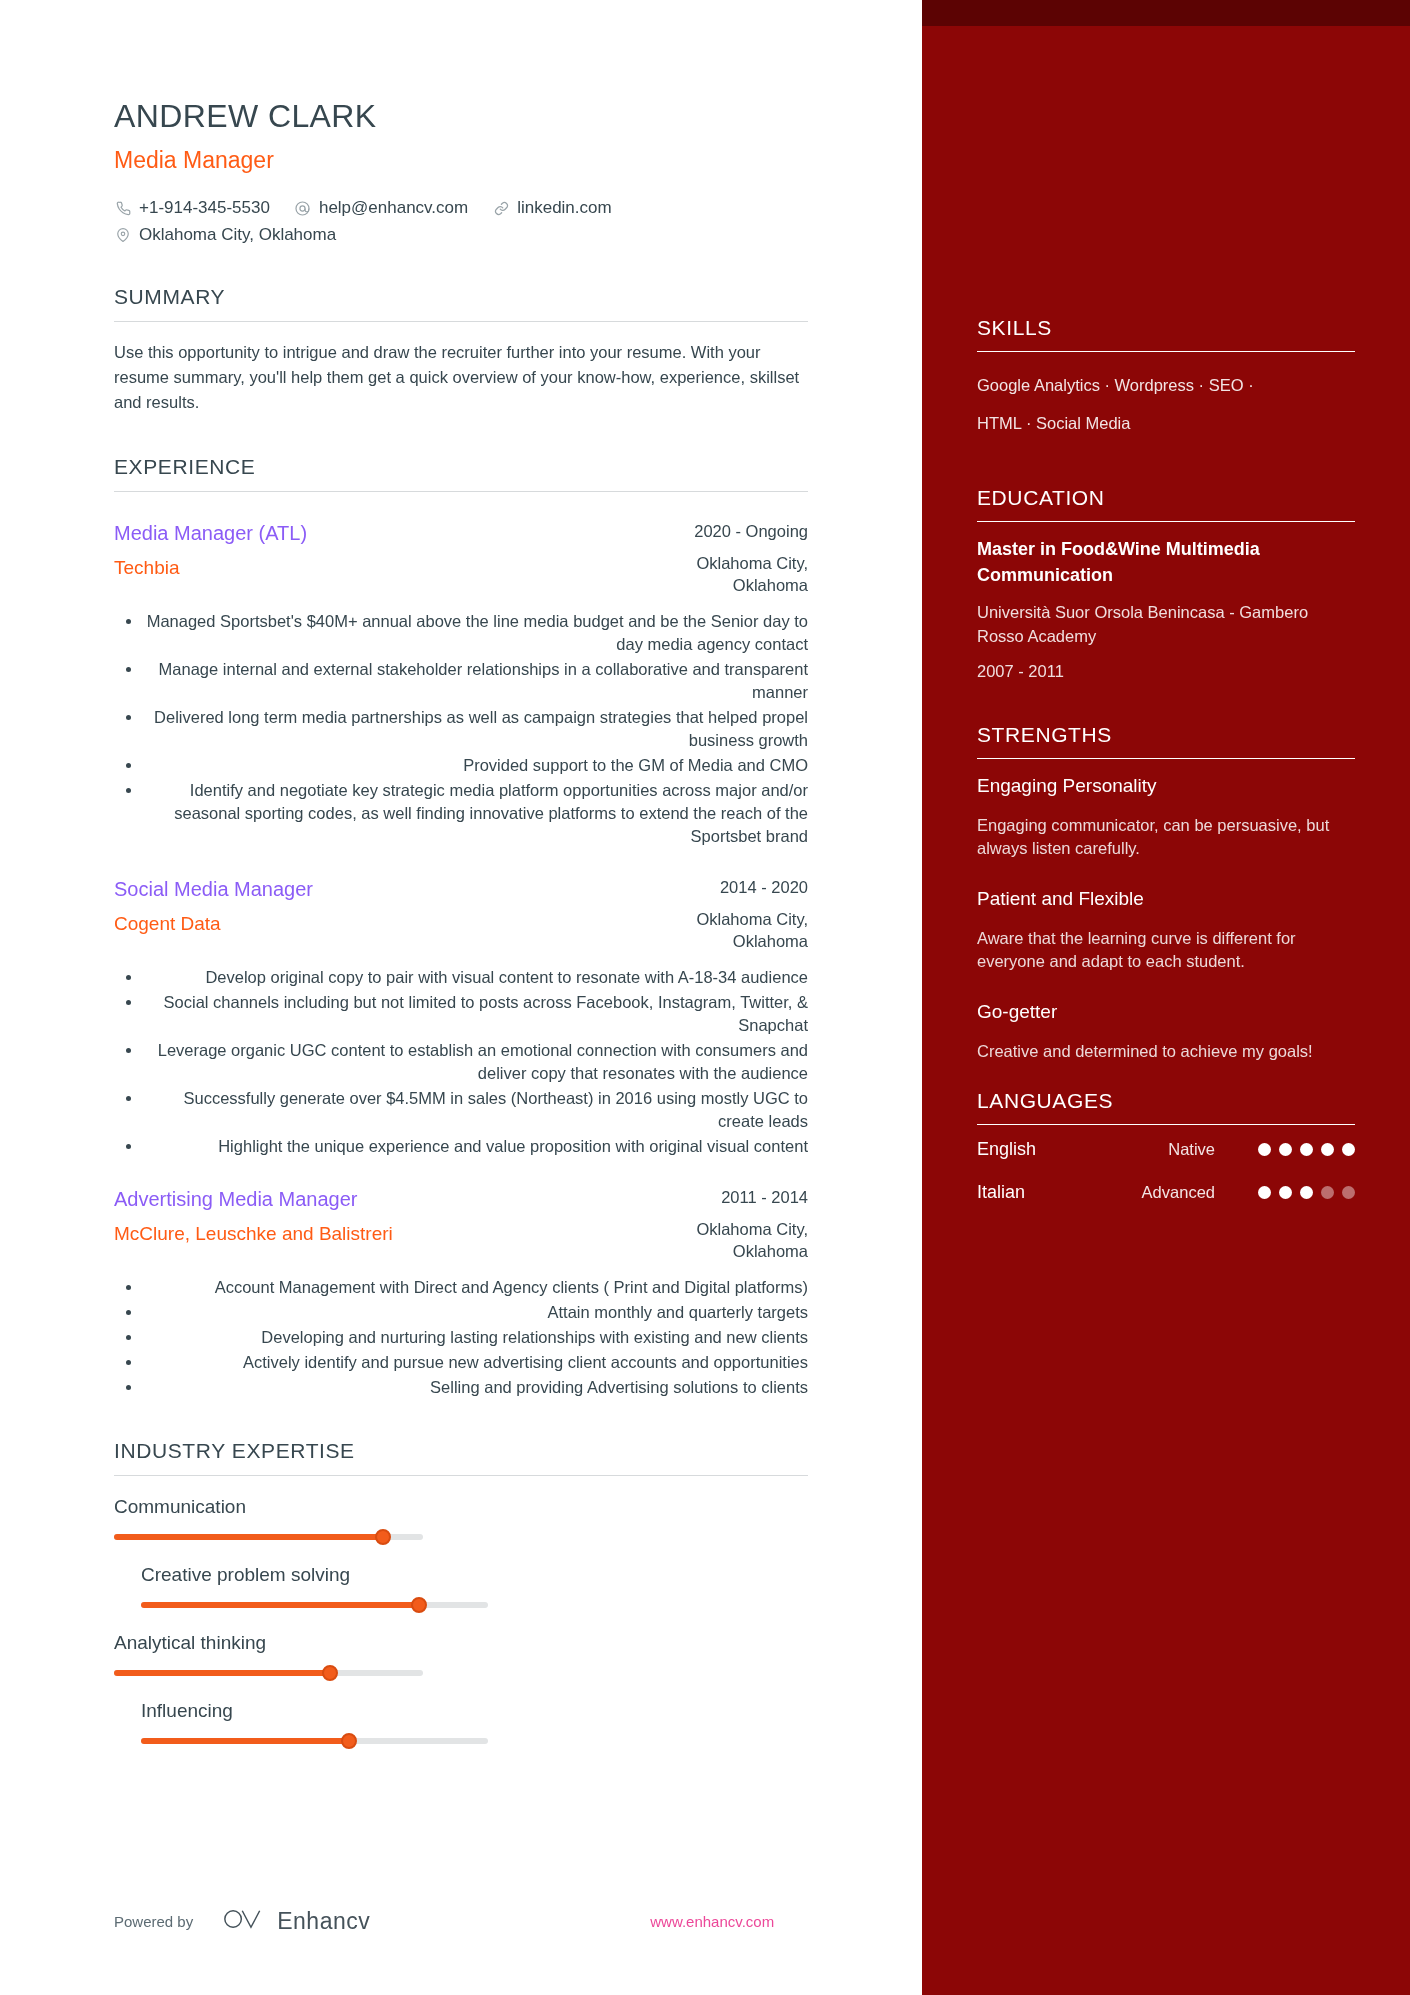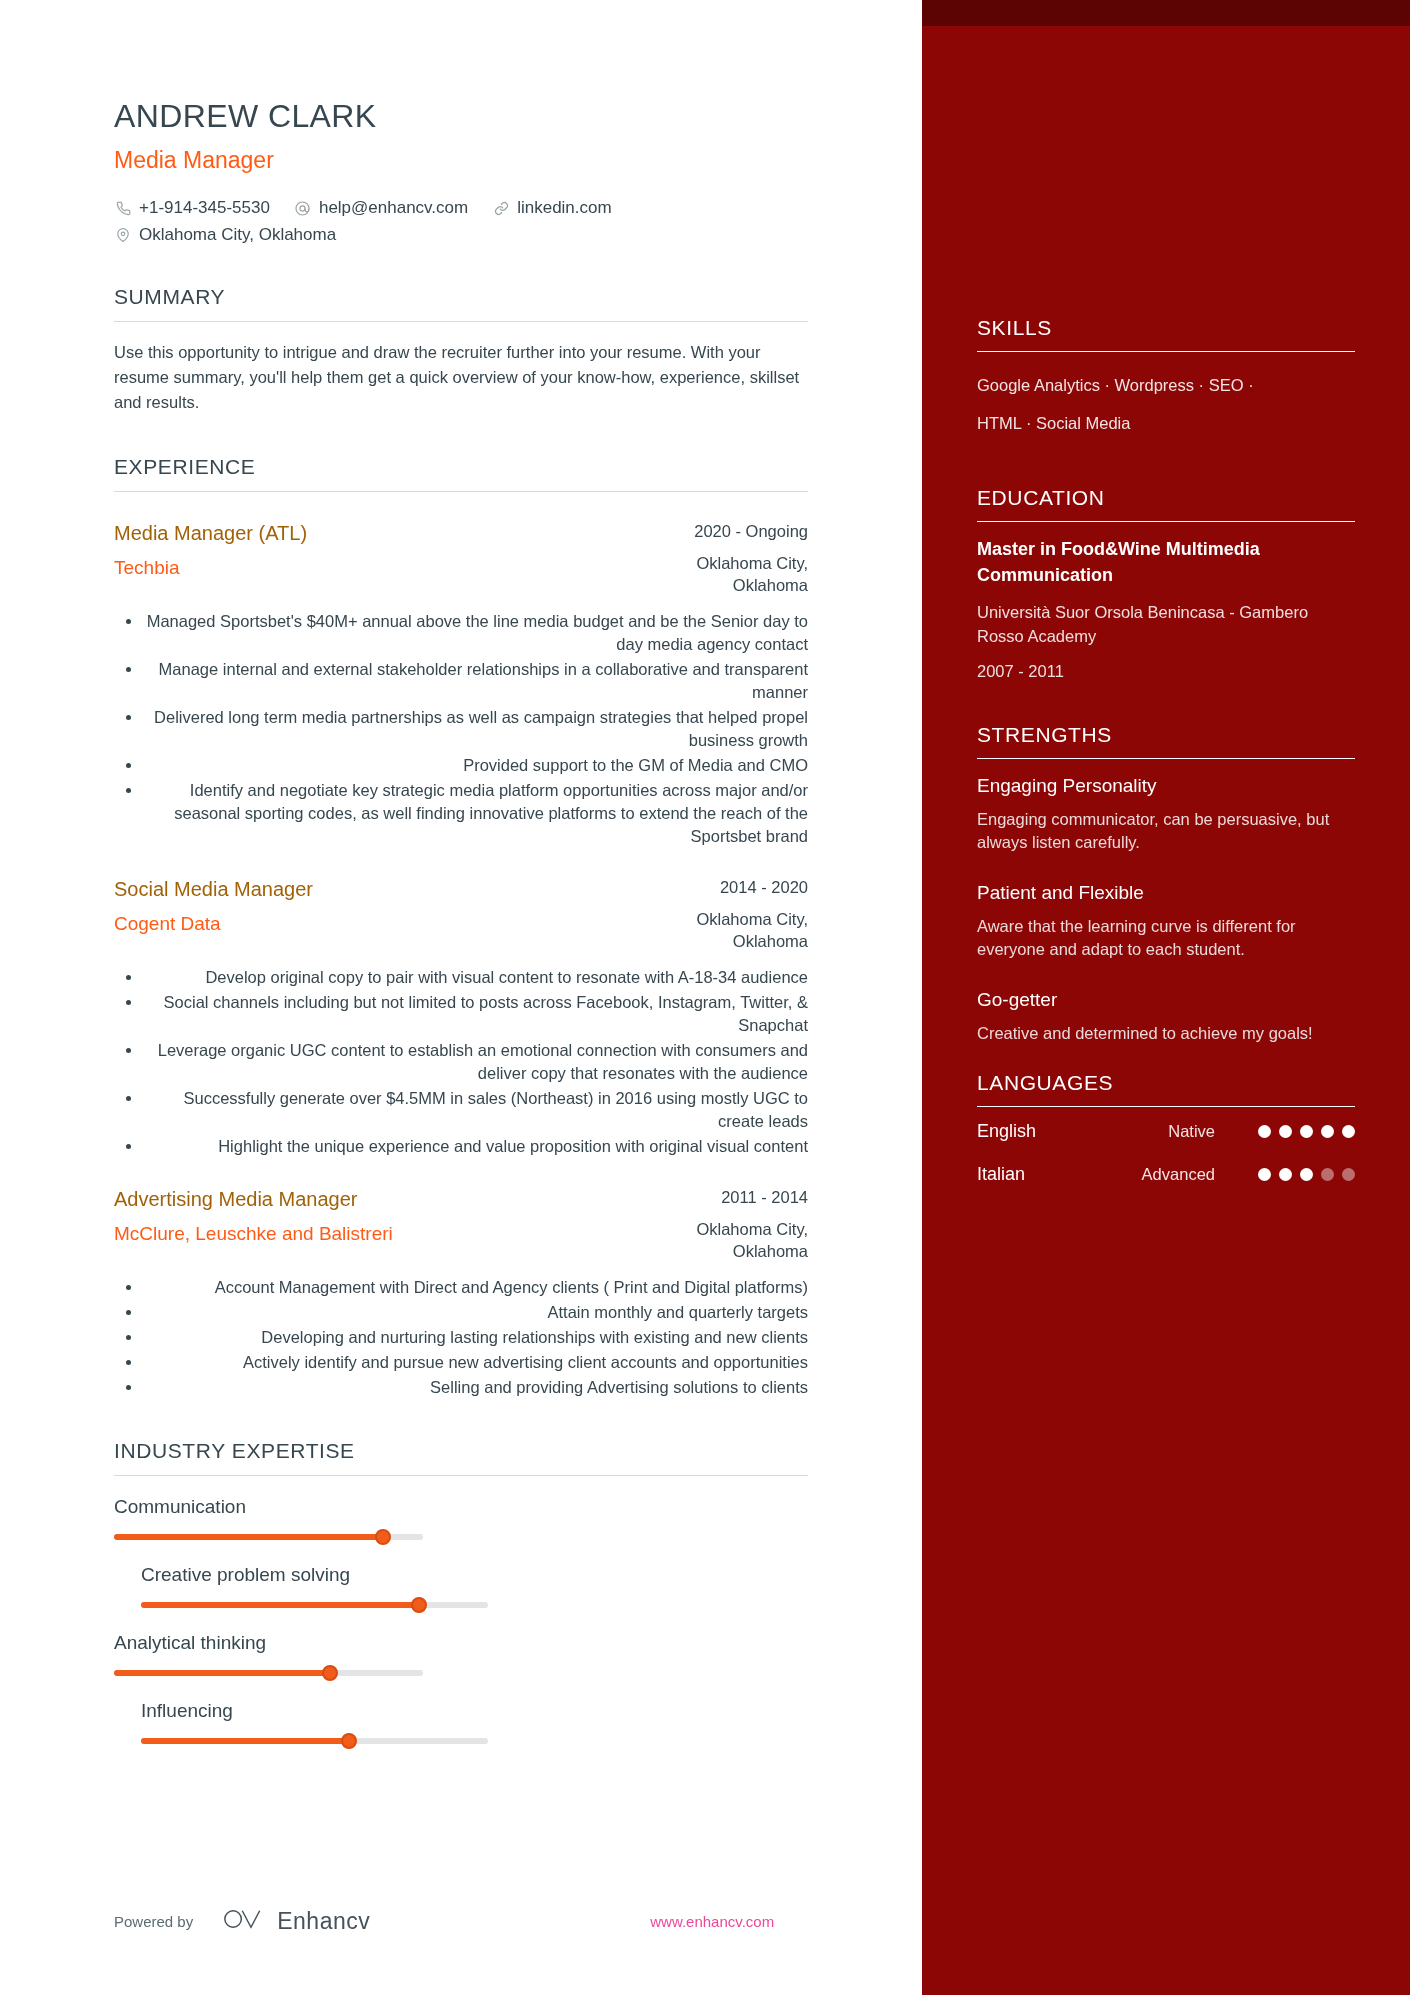--- a/index.html
+++ b/index.html
@@ -71,21 +71,21 @@
   .strength { margin-bottom: 26px; }
   .strength-title {
     color: #ffffff;
     font-size: 19px;
     line-height: 26px;
   }
   .strength-desc {
     color: #ecd9d9;
     font-size: 16.5px;
     line-height: 23px;
-    margin-top: 9px;
+    margin-top: 15px;
   }
 
   .lang-row {
     display: flex;
     align-items: center;
     margin-bottom: 22px;
   }
   .lang-name {
     color: #ffffff;
     font-size: 18px;
@@ -157,21 +157,21 @@
   .summary-text {
     color: #37474f;
     font-size: 16.5px;
     line-height: 25px;
     margin-top: 18px;
   }
 
   .exp-entry { margin-top: 26px; }
   .exp-top { display: flex; justify-content: space-between; align-items: flex-start; }
   .exp-left { flex: 1; padding-right: 24px; }
-  .exp-role { color: #a16207; font-size: 20px; line-height: 30px; }
+  .exp-role { color: #8b5cf6; font-size: 20px; line-height: 30px; }
   .exp-company { color: #ff5b14; font-size: 19px; margin-top: 6px; line-height: 27px; }
   .exp-right { width: 190px; text-align: right; }
   .exp-dates { color: #37474f; font-size: 16.5px; line-height: 26px; }
   .exp-loc { color: #37474f; font-size: 16.5px; line-height: 22px; margin-top: 8px; }
   .bullets { margin-top: 14px; padding-left: 4px; text-align: right; }
   .bullet {
     position: relative;
     color: #37474f;
     font-size: 16.5px;
     line-height: 23px;

